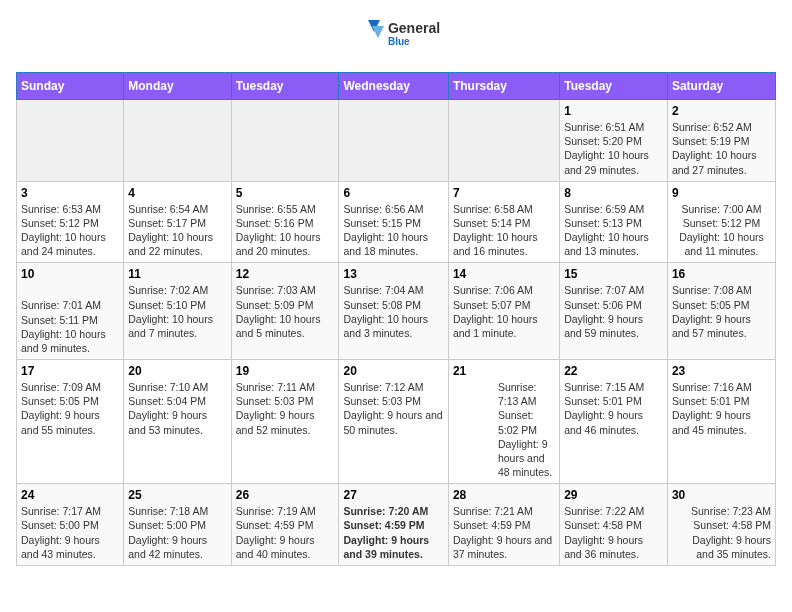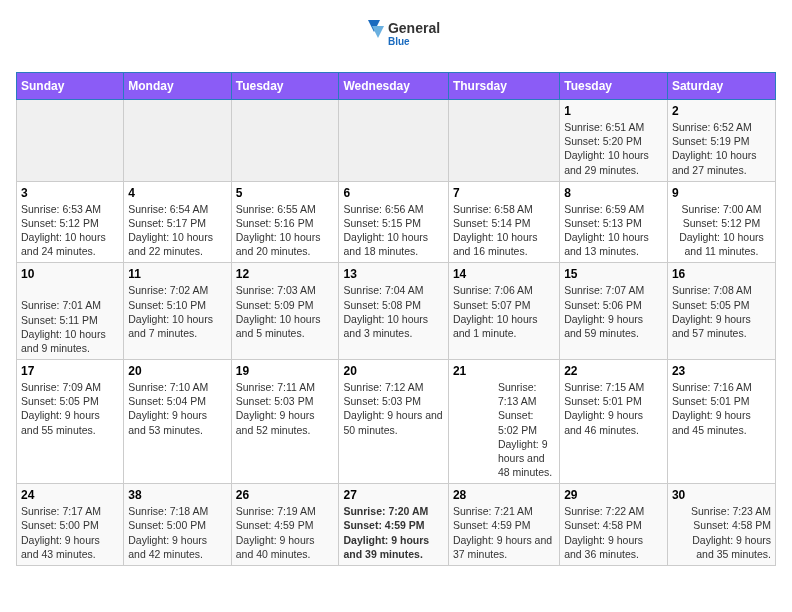--- a/index.html
+++ b/index.html
@@ -260,21 +260,21 @@
         </td>
       </tr>
       <tr>
         <td>
           <span class="day-num">24</span>
           <div class="day-info" style="white-space: pre-line;">Sunrise: 7:17 AM
 Sunset: 5:00 PM
 Daylight: 9 hours and 43 minutes.</div>
         </td>
         <td>
-          <span class="day-num">38</span>
+          <span class="day-num">25</span>
           <div class="day-info" style="white-space: pre-line;">Sunrise: 7:18 AM
 Sunset: 5:00 PM
 Daylight: 9 hours and 42 minutes.</div>
         </td>
         <td>
           <span class="day-num">26</span>
           <div class="day-info" style="white-space: pre-line;">Sunrise: 7:19 AM
 Sunset: 4:59 PM
 Daylight: 9 hours and 40 minutes.</div>
         </td>

